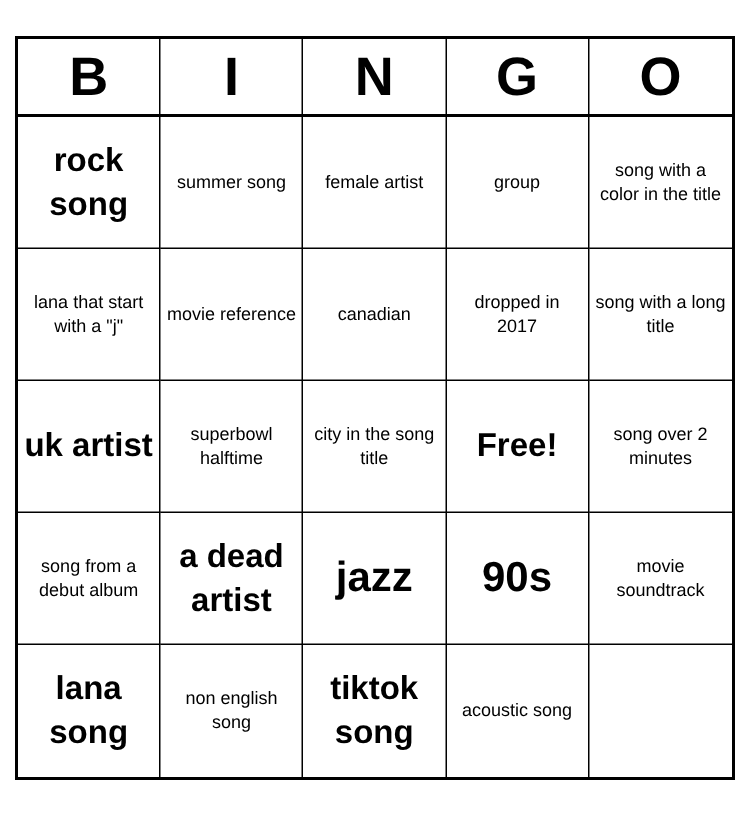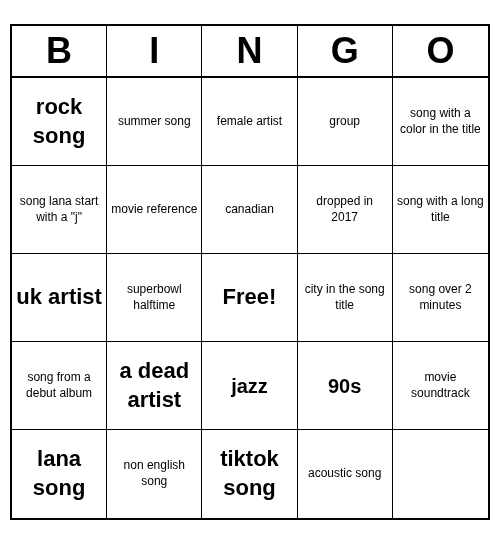--- a/index.html
+++ b/index.html
@@ -53,21 +53,21 @@
       text-align: center;
     }
     .bingo-grid .bingo-cell:nth-child(n+21) {
       border-bottom: none;
     }
     .bingo-cell.large-text {
       font-size: 22px;
       font-weight: bold;
     }
     .bingo-cell.xl-text {
-      font-size: 20px;
+      font-size: 28px;
       font-weight: bold;
     }
     .bingo-cell.free {
       font-size: 22px;
       font-weight: bold;
     }
   </style>
 </head>
 <body>
 
@@ -78,29 +78,29 @@
       <div class="bingo-header-cell">N</div>
       <div class="bingo-header-cell">G</div>
       <div class="bingo-header-cell">O</div>
     </div>
   <div class="bingo-grid">
   <div class="bingo-cell large-text">rock song</div>
       <div class="bingo-cell">summer song</div>
       <div class="bingo-cell">female artist</div>
       <div class="bingo-cell">group</div>
       <div class="bingo-cell">song with a color in the title</div>
-      <div class="bingo-cell">song lana start with a "j"</div>
+      <div class="bingo-cell">lana that start with a "j"</div>
       <div class="bingo-cell">movie reference</div>
       <div class="bingo-cell">canadian</div>
       <div class="bingo-cell">dropped in 2017</div>
       <div class="bingo-cell">song with a long title</div>
       <div class="bingo-cell large-text">uk artist</div>
       <div class="bingo-cell">superbowl halftime</div>
+      <div class="bingo-cell">city in the song title</div>
       <div class="bingo-cell free">Free!</div>
-      <div class="bingo-cell">city in the song title</div>
       <div class="bingo-cell">song over 2 minutes</div>
       <div class="bingo-cell">song from a debut album</div>
       <div class="bingo-cell large-text">a dead artist</div>
       <div class="bingo-cell xl-text">jazz</div>
       <div class="bingo-cell xl-text">90s</div>
       <div class="bingo-cell">movie soundtrack</div>
       <div class="bingo-cell large-text">lana song</div>
       <div class="bingo-cell">non english song</div>
       <div class="bingo-cell large-text">tiktok song</div>
       <div class="bingo-cell">acoustic song</div>

